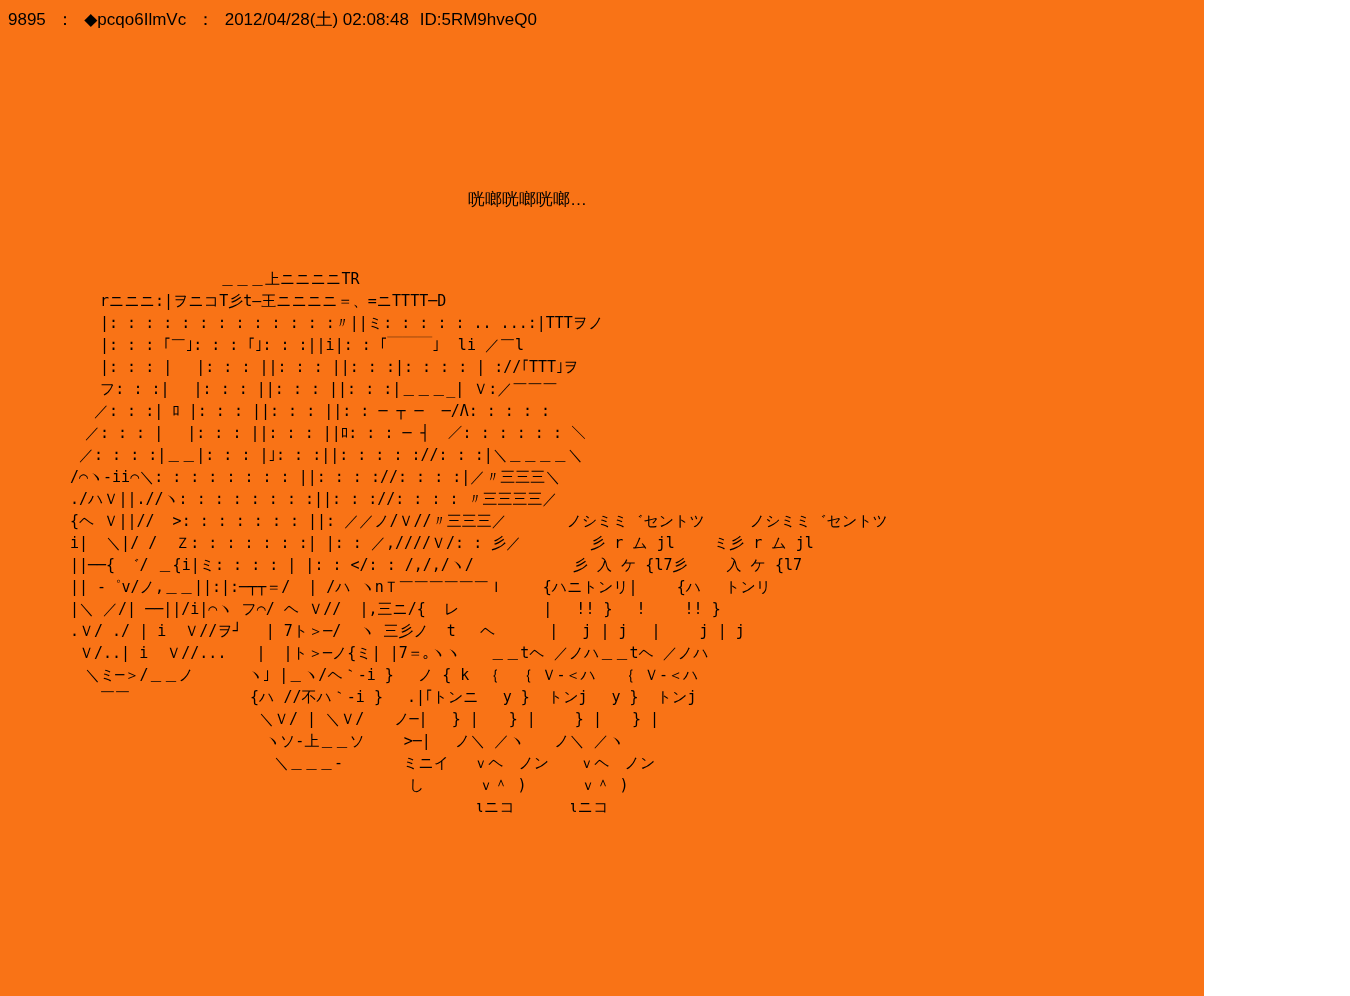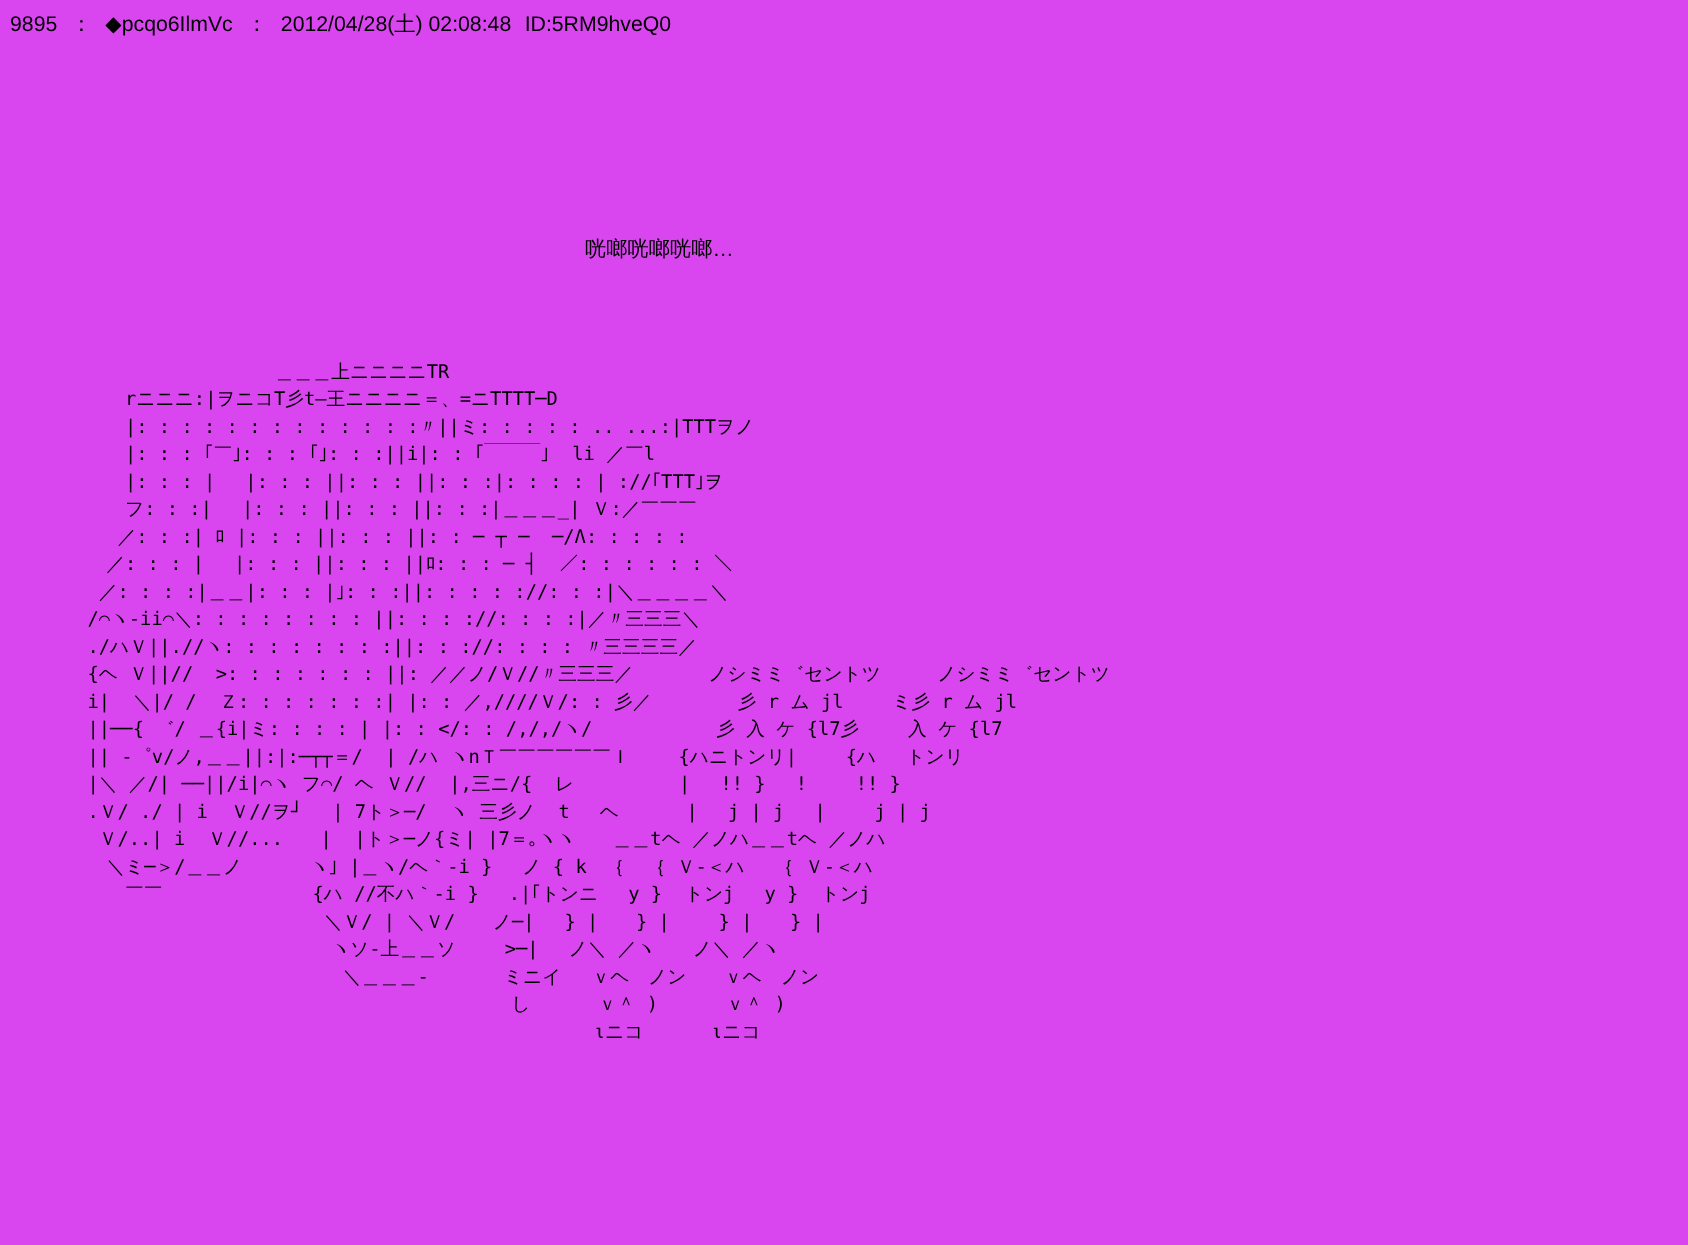--- a/index.html
+++ b/index.html
@@ -7,23 +7,23 @@
     padding: 0;
     background: #ffffff;
     width: 1350px;
     height: 996px;
     overflow: hidden;
     font-family: "Liberation Sans", sans-serif;
     color: #000000;
   }
   .page {
     position: relative;
-    width: 1350px;
+    width: 1204px;
     height: 996px;
-    background: #d946ef;
+    background: #f97316;
   }
   .post-header {
     position: absolute;
     top: 10px;
     left: 8px;
     font-size: 17px;
     line-height: 1.2;
     color: #000000;
     white-space: nowrap;
     font-family: "Liberation Sans", "DejaVu Sans", sans-serif;
@@ -33,21 +33,21 @@
     position: absolute;
     top: 188px;
     left: 468px;
     font-size: 17px;
     color: #000000;
     font-family: "Liberation Sans", "DejaVu Sans", sans-serif;
     text-align: right;
   }
   pre.ascii-art {
     position: absolute;
-    top: 286px;
+    top: 268px;
     left: 55px;
     margin: 0;
     font-family: "DejaVu Sans Mono", "Liberation Mono", monospace;
     font-size: 15px;
     line-height: 22px;
     color: #000000;
     white-space: pre;
   }
 </style>
 </head>

